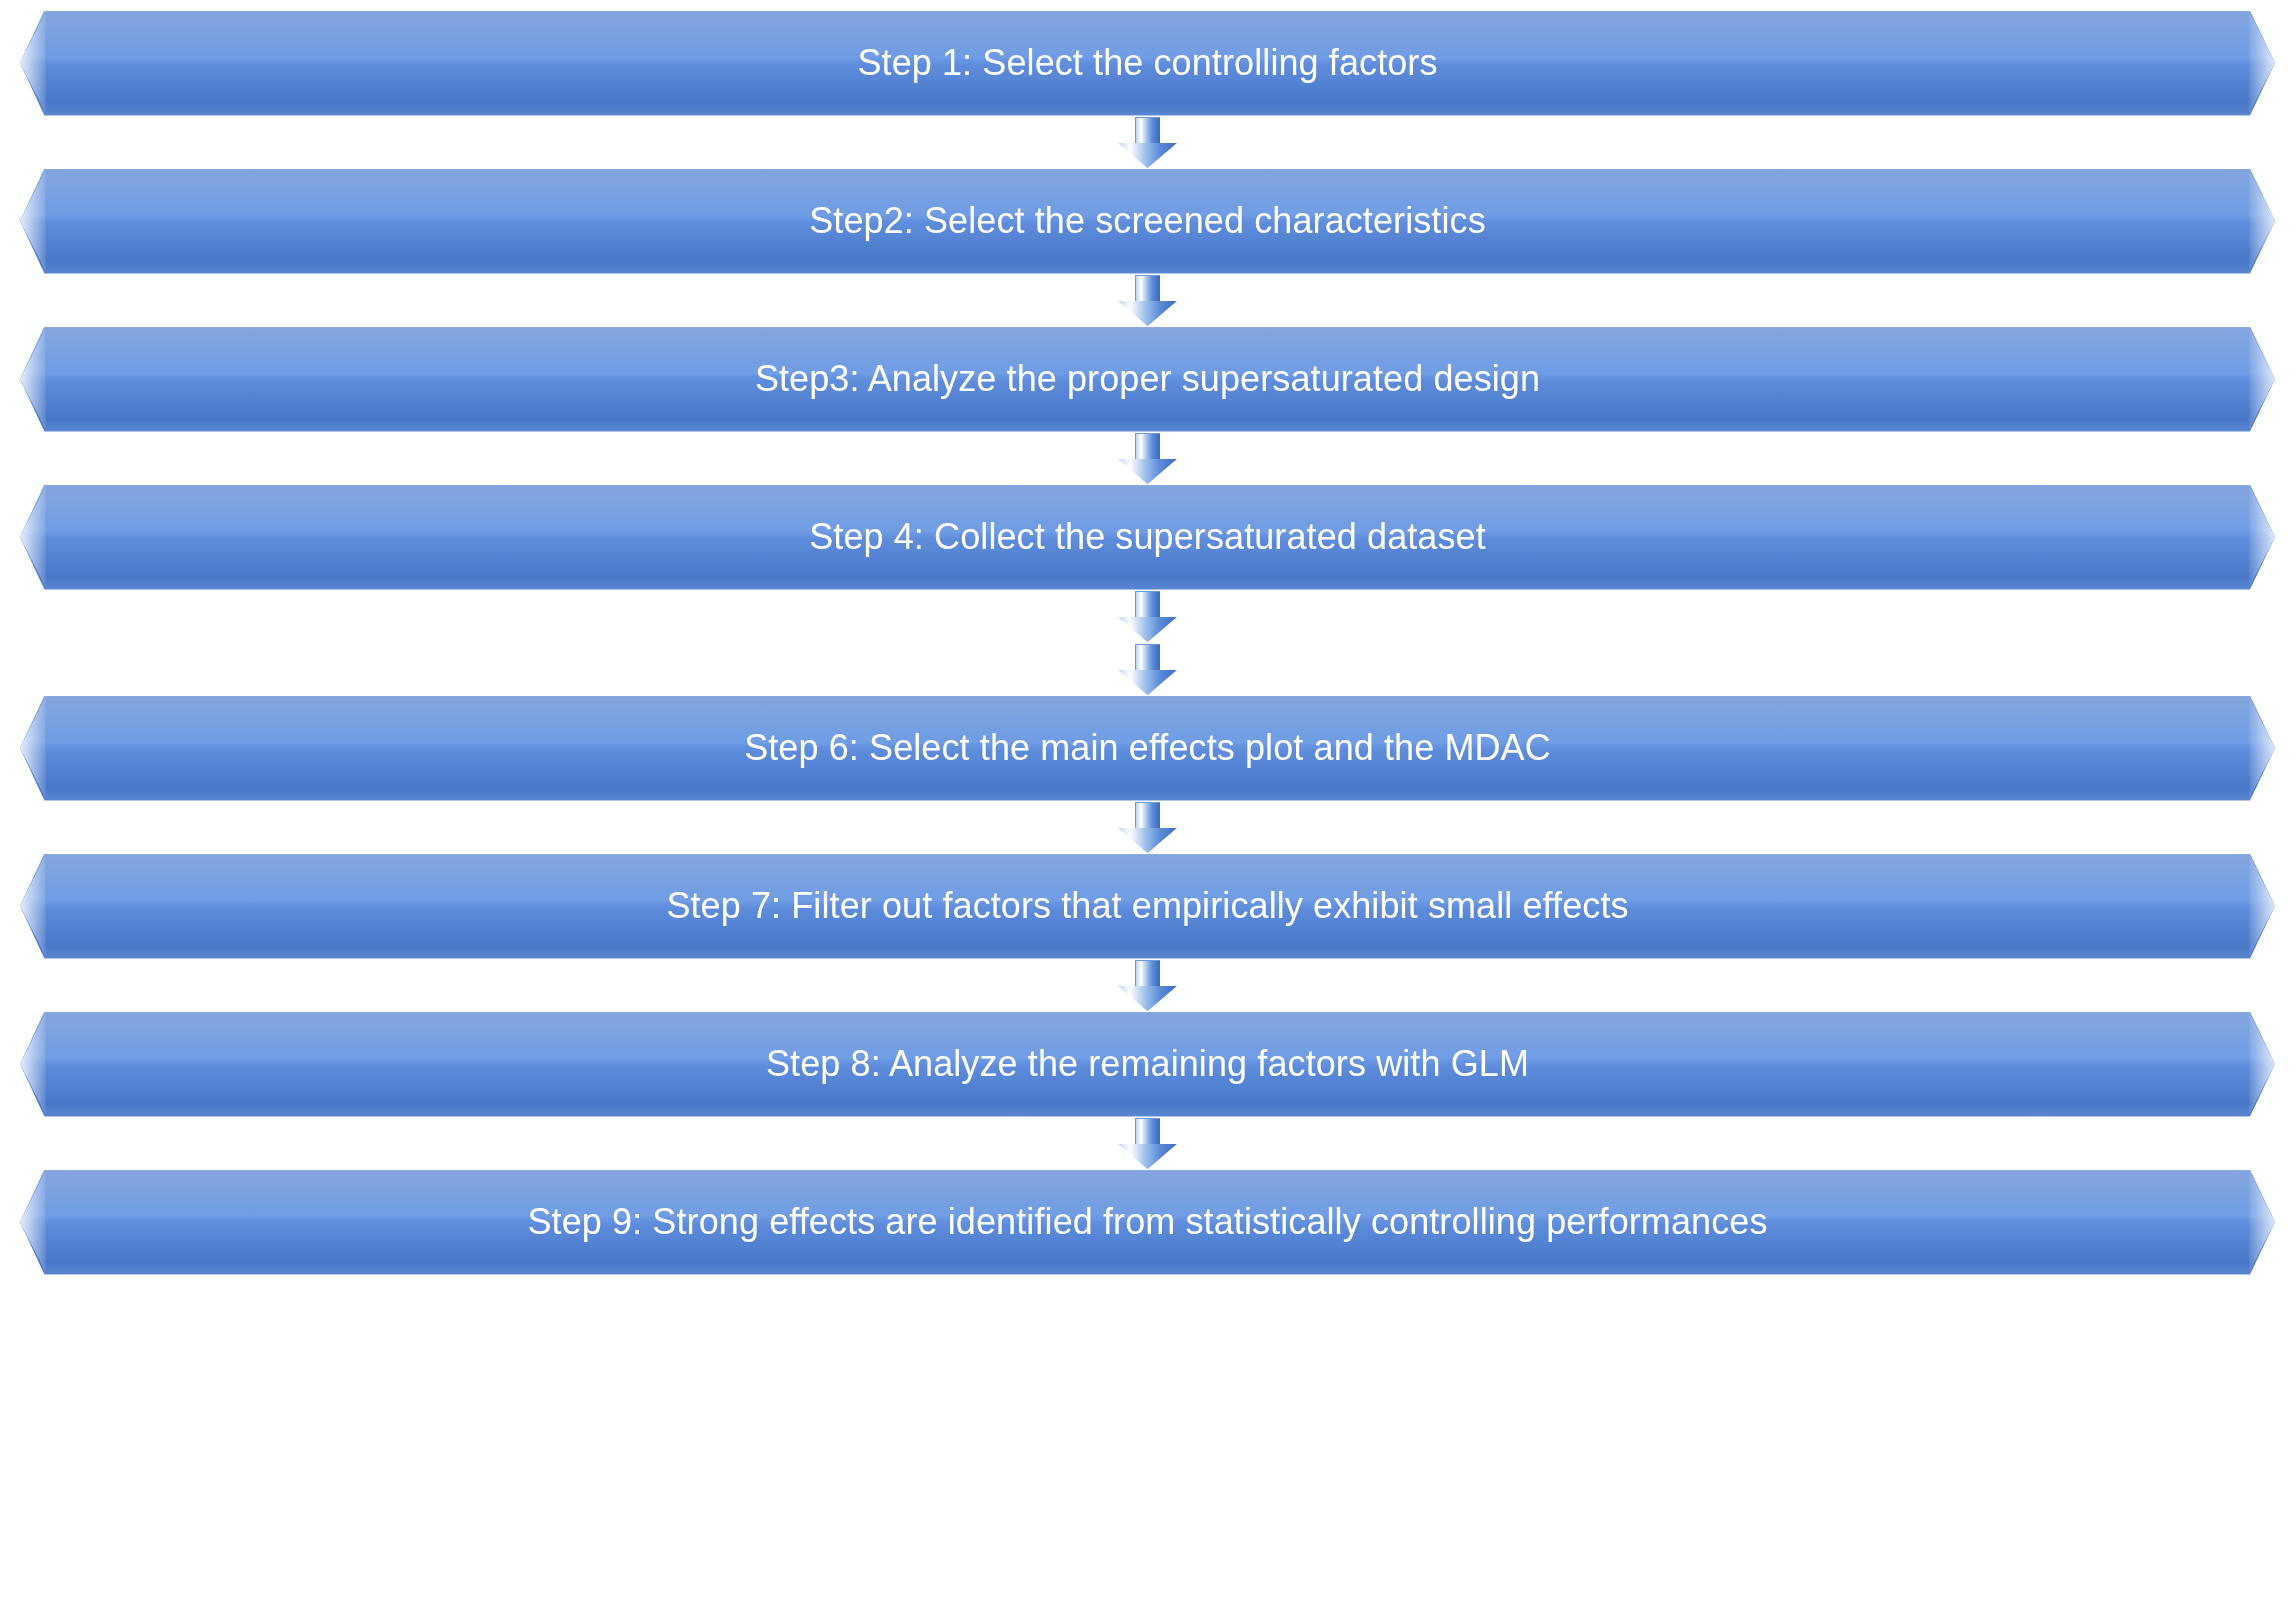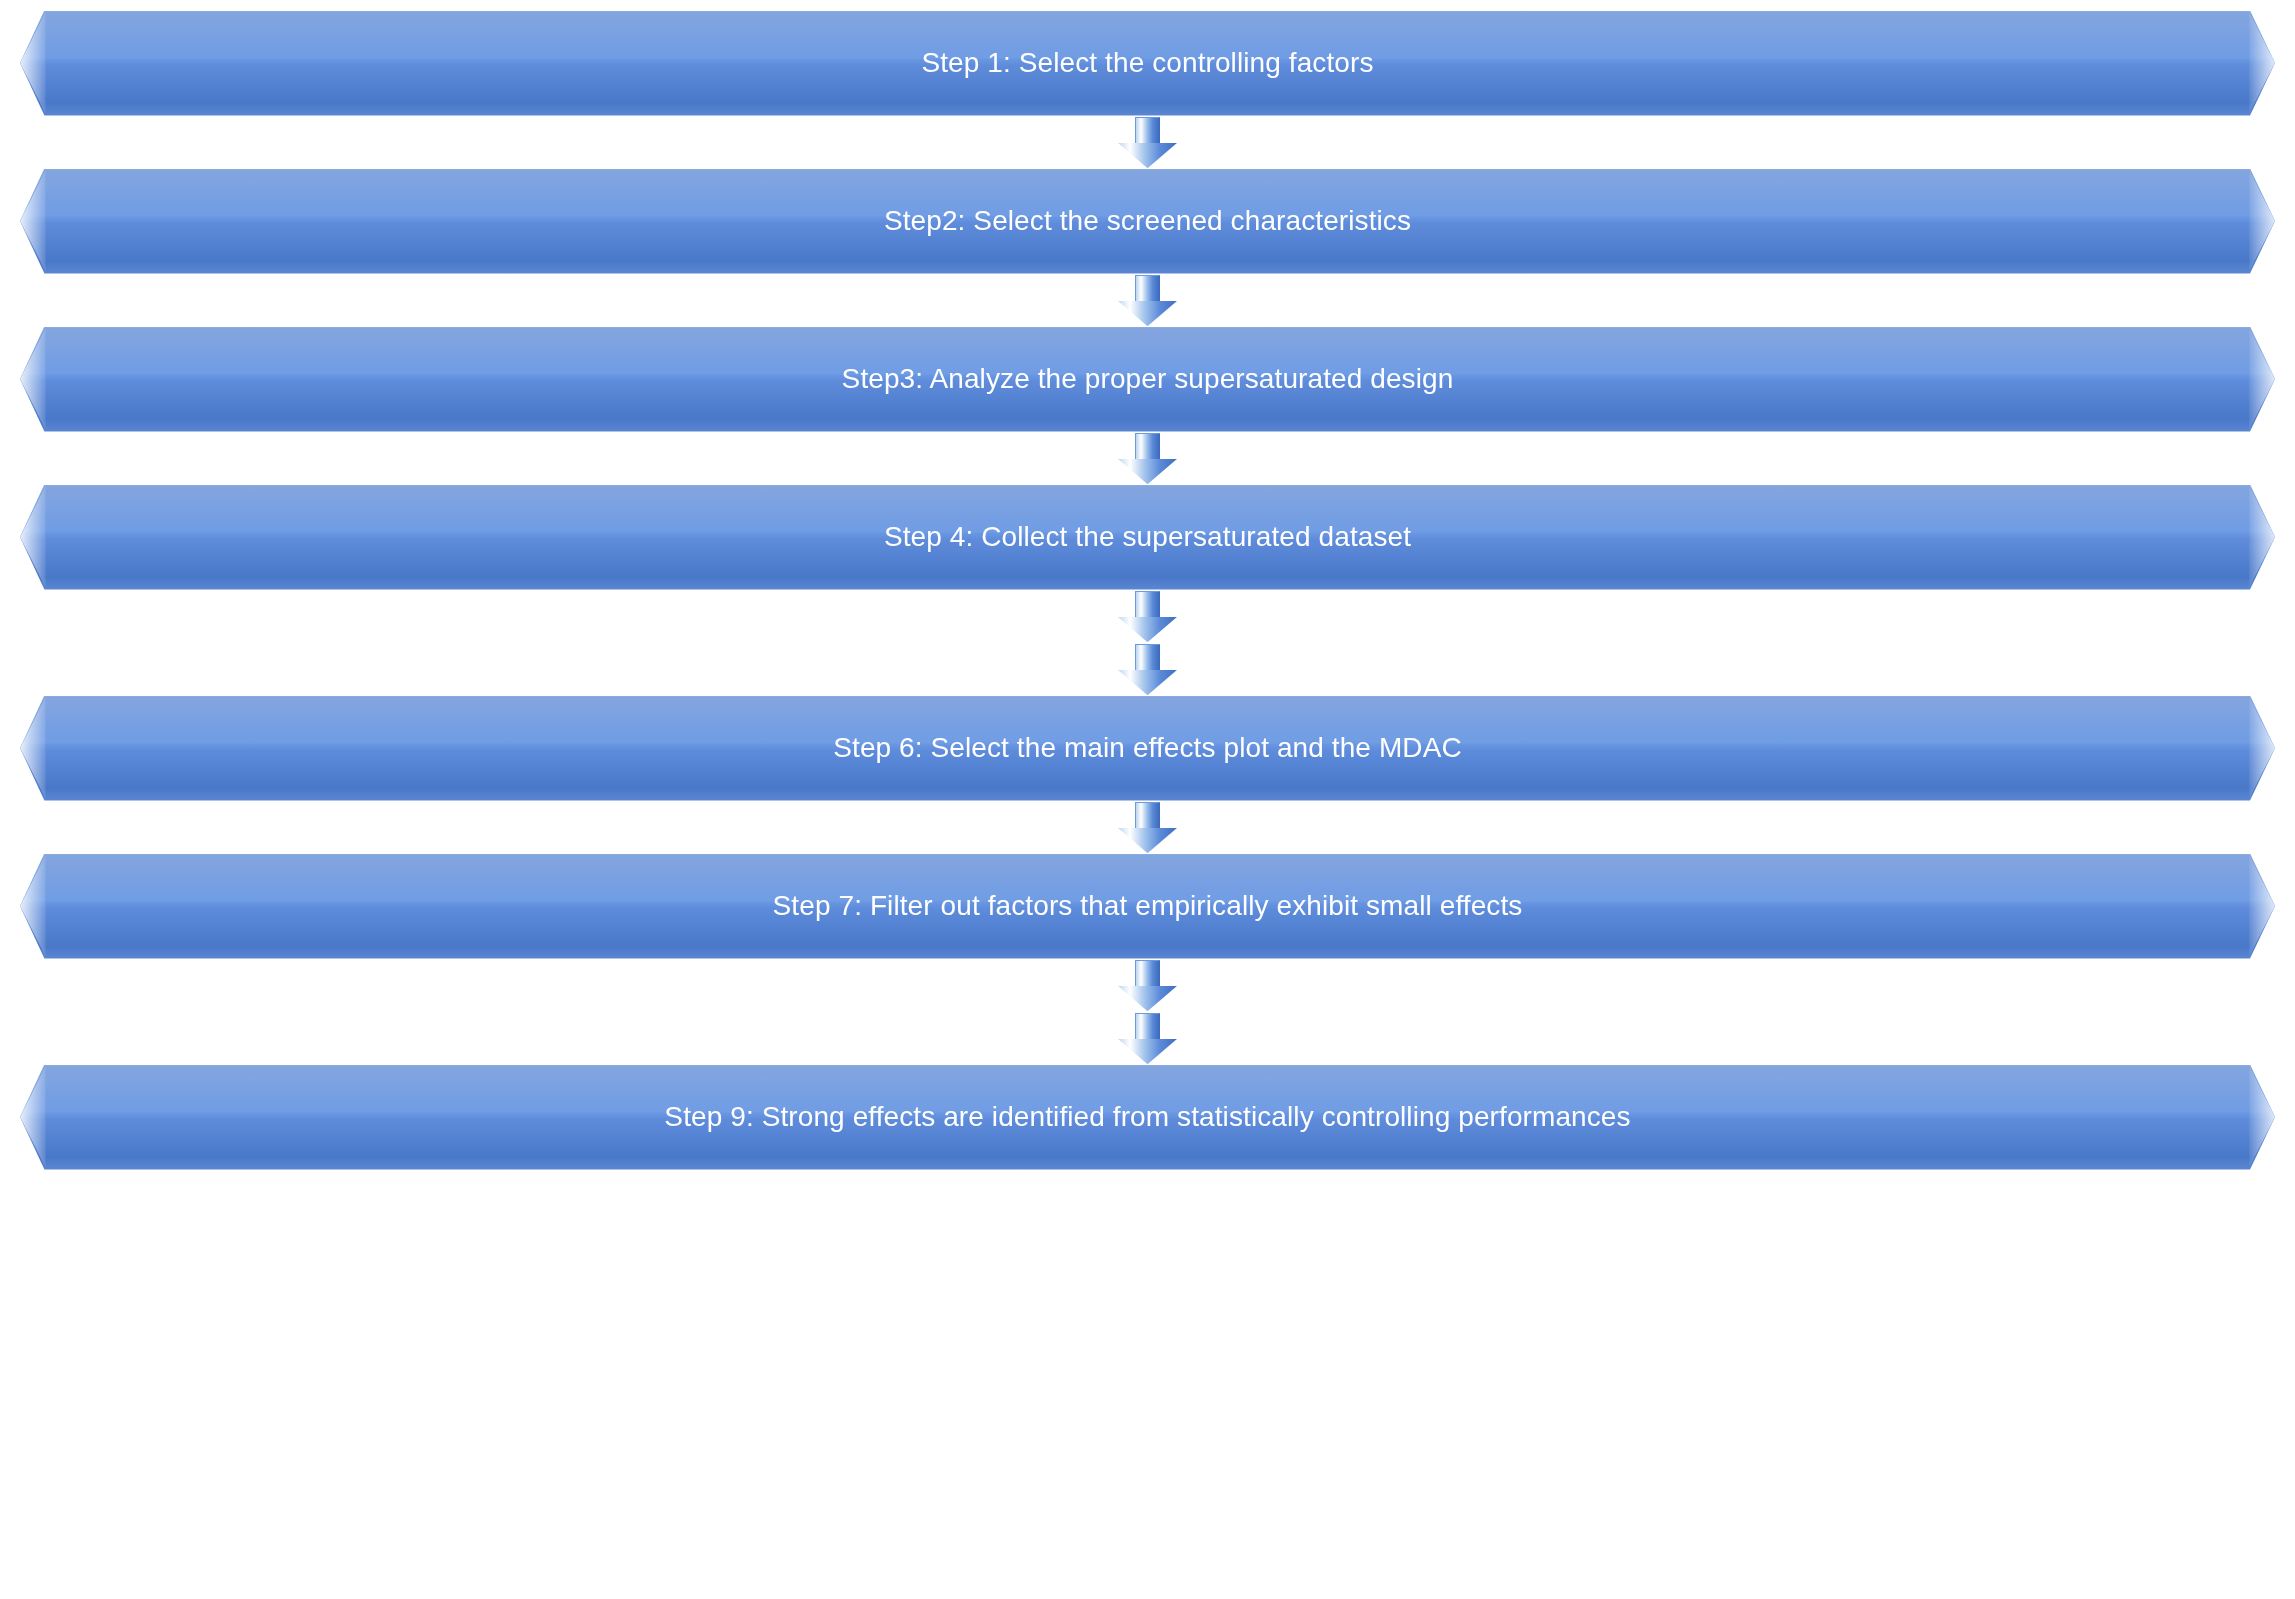--- a/index.html
+++ b/index.html
@@ -84,21 +84,21 @@
   .bevel-right {
     right: 0;
     background: linear-gradient(to left, rgba(255,255,255,0.80), rgba(255,255,255,0.04));
     clip-path: polygon(27px 50%, 1.2px 1.2px, 1.2px 98%);
   }
 
   .step-label {
     position: relative;
     z-index: 3;
     color: #ffffff;
-    font-size: 28px;
+    font-size: 36px;
     line-height: 1;
     letter-spacing: 0.1px;
     white-space: nowrap;
     text-align: center;
   }
 
   
   .connector {
     width: 100%;
     height: 53px;
@@ -222,20 +222,27 @@
       <span class="step-label">Step 7: Filter out factors that empirically exhibit small effects</span>
     </div>
   </div>
   <div class="connector">
     <div class="arrow">
       <span class="shaft"></span>
       <span class="head"></span>
     </div>
   </div>
 
+  <div class="step-row">
+    <div class="step">
+      <span class="bevel-left"></span>
+      <span class="bevel-right"></span>
+      <span class="step-label">Step 8: Analyze the remaining factors with GLM</span>
+    </div>
+  </div>
   <div class="connector">
     <div class="arrow">
       <span class="shaft"></span>
       <span class="head"></span>
     </div>
   </div>
 
   <div class="step-row">
     <div class="step">
       <span class="bevel-left"></span>

